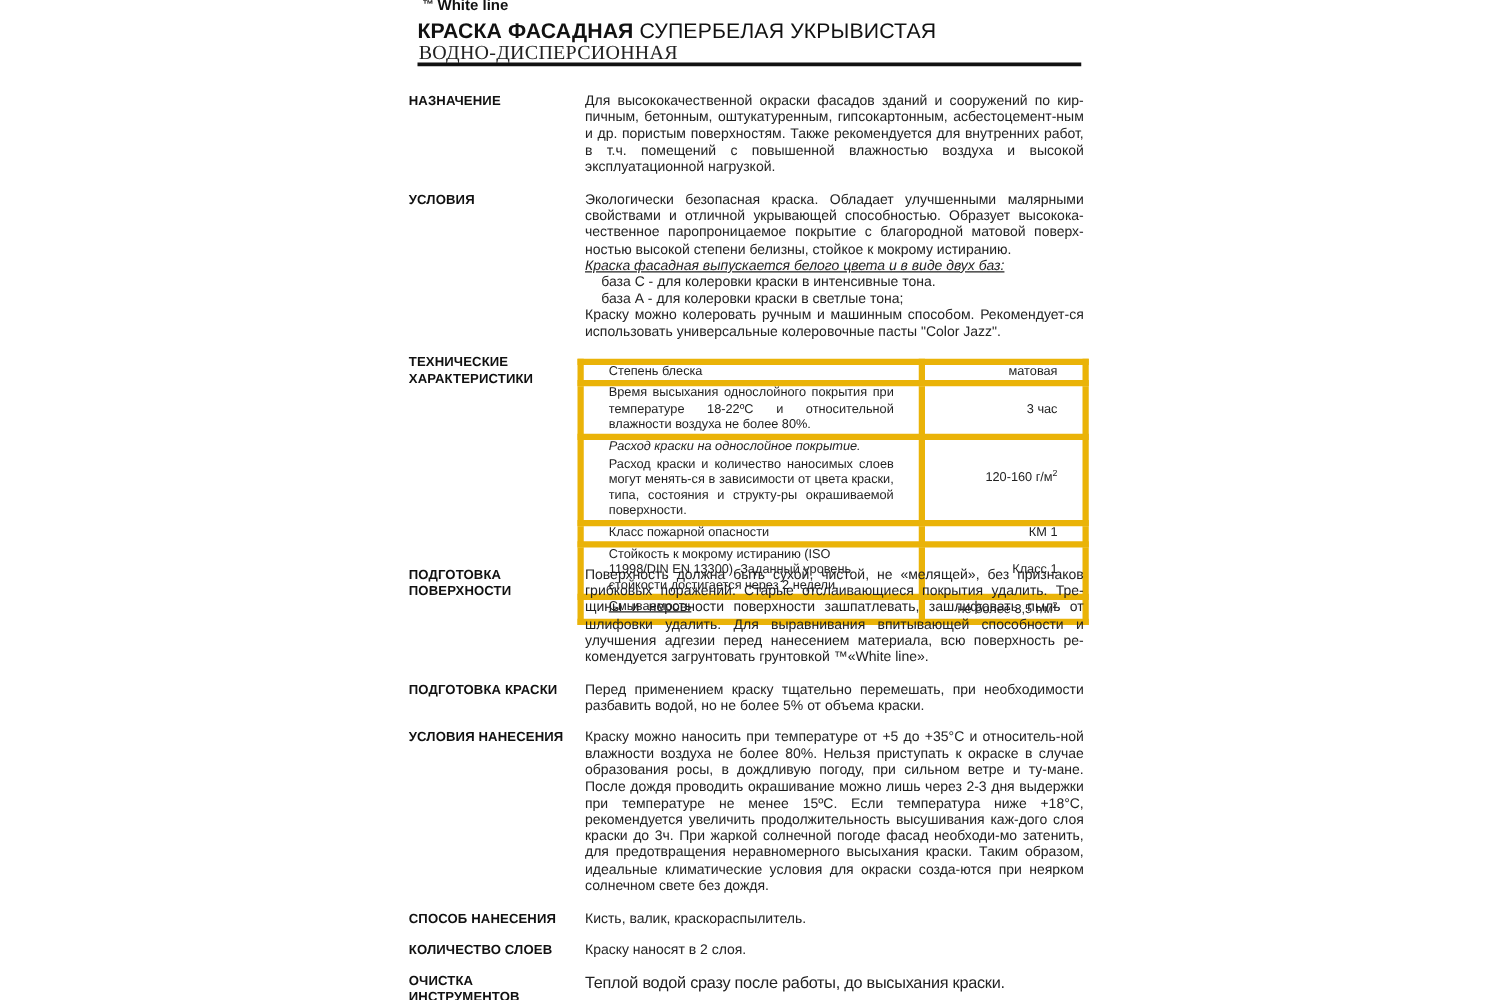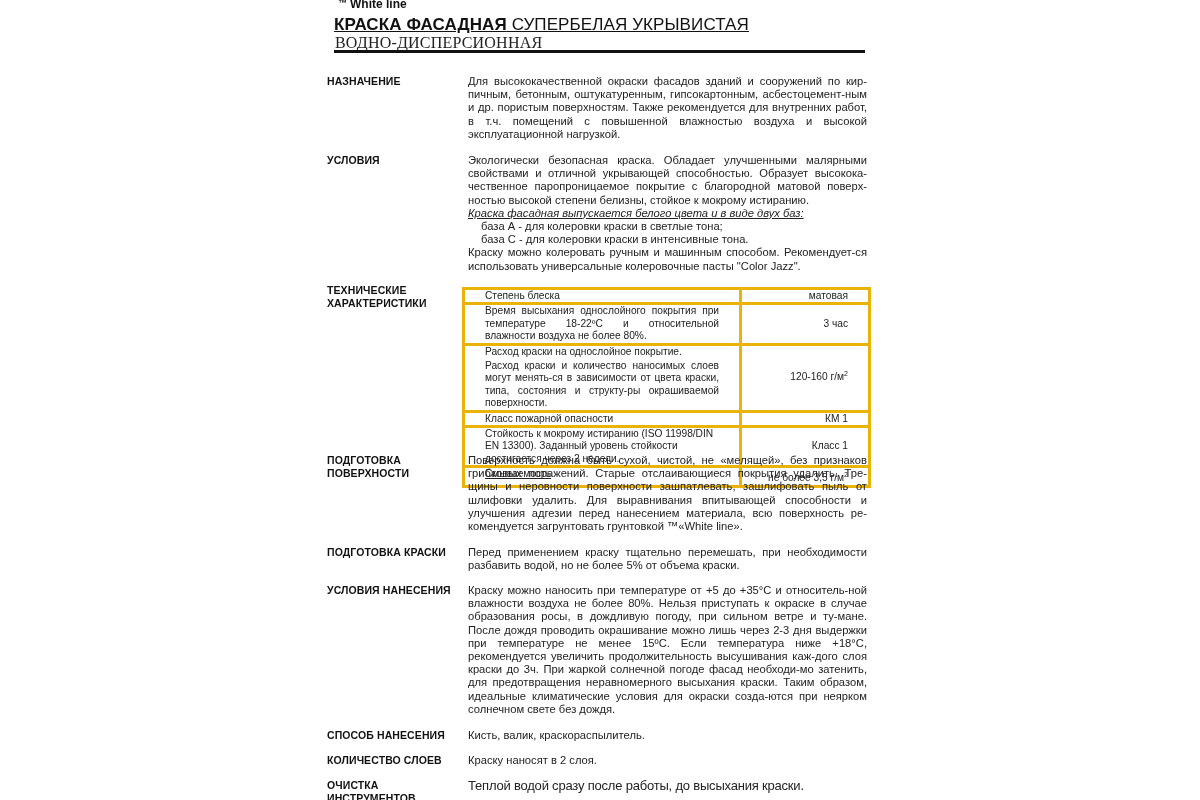--- a/index.html
+++ b/index.html
@@ -2,35 +2,35 @@
 <html><head>
   <meta charset="utf-8">
   <style>
     html, body { margin: 0; padding: 0; background: #ffffff; }
     body { width: 1200px; height: 800px; overflow: hidden; position: relative;
            font-family: "Liberation Sans", sans-serif; color: #1a1a1a; }
     .page { position: absolute; left: 0; top: 0; width: 1200px; height: 627px; }
 
     .brand { position: absolute; left: 338px; top: -3px; font-size: 12px; font-weight: bold; color: #111; }
     .brand .tm { font-size: 9px; vertical-align: 2px; margin-right: 3px; }
-    .title { position: absolute; left: 334px; top: 15px; font-size: 17px; letter-spacing: 0.1px; color: #111; white-space: nowrap; text-decoration: underline; }
+    .title { position: absolute; left: 334px; top: 15px; font-size: 17px; letter-spacing: 0.1px; color: #111; white-space: nowrap; }
     .title b { font-weight: bold; }
     .subtitle { position: absolute; left: 335px; top: 34px; font-family: "Liberation Serif", serif; font-size: 16px; color: #222; letter-spacing: 0.2px; }
     .rule { position: absolute; left: 334px; top: 50px; width: 531px; height: 3px; background: #111; }
 
     .section { position: absolute; left: 327px; width: 545px; }
     .label { position: absolute; left: 0; top: 0; width: 135px; font-size: 10.5px; font-weight: bold; line-height: 13px; color: #111; letter-spacing: 0.1px; }
     .body { position: absolute; left: 141px; top: 0; width: 399px; font-size: 11.2px; line-height: 13.2px; color: #222; text-align: justify; }
     .body p { margin: 0; }
     .body .u { text-decoration: underline; }
     .body .ind { padding-left: 13px; text-align: left; }
 
     table.spec { position: absolute; left: 135px; top: 3px; width: 409px; border-collapse: collapse;
                  font-size: 10.2px; line-height: 12.4px; color: #222; }
-    table.spec td { border: 3px solid #eab308; padding: 0 20px; vertical-align: middle; }
+    table.spec td { border: 5px solid #eab308; padding: 0 20px; vertical-align: middle; }
     table.spec td.v { width: 86px; text-align: right; white-space: nowrap; }
     table.spec td.v.bottom { vertical-align: bottom; padding-bottom: 1px; }
     table.spec tr { height: 14px; }
     sup { font-size: 7px; vertical-align: 4px; line-height: 0; }
   </style>
 </head>
 <body>
 
 <div class="page">
 
@@ -45,41 +45,41 @@
     <div class="body">
         <p>Для высококачественной окраски фасадов зданий и сооружений по кир-пичным, бетонным, оштукатуренным, гипсокартонным, асбестоцемент-ным и др. пористым поверхностям. Также рекомендуется для внутренних работ, в т.ч. помещений с повышенной влажностью воздуха и высокой эксплуатационной нагрузкой.</p>
       </div>
   </div>
 
   <div class="section" style="top:154px;">
     <div class="label">УСЛОВИЯ</div>
     <div class="body">
       <p>Экологически безопасная краска. Обладает улучшенными малярными свойствами и отличной укрывающей способностью. Образует высокока-чественное паропроницаемое покрытие с благородной матовой поверх-ностью высокой степени белизны, стойкое к мокрому истиранию.</p>
       <p class="u" style="text-align:left;font-style:italic;">Краска фасадная выпускается белого цвета и в виде двух баз:</p>
+      <p class="ind">база С - для колеровки краски в интенсивные тона.</p>
       <p class="ind">база А - для колеровки краски в светлые тона;</p>
-      <p class="ind">база С - для колеровки краски в интенсивные тона.</p>
       <p>Краску можно колеровать ручным и машинным способом. Рекомендует-ся использовать универсальные колеровочные пасты "Color Jazz".</p>
     </div>
   </div>
 
   <div class="section" style="top:284px;">
     <div class="label"><span>ТЕХНИЧЕСКИЕ</span><br><span>ХАРАКТЕРИСТИКИ</span></div>
     <table class="spec">
       <tbody>
           <tr>
         <td>Степень блеска</td>
         <td class="v"><span>матовая</span></td>
       </tr>
       <tr>
         <td style="text-align:justify;">Время высыхания однослойного покрытия при температуре 18-22ºС и относительной влажности воздуха не более 80%.</td>
         <td class="v"><span>3 час</span></td>
       </tr>
       <tr>
         <td style="text-align:justify;">
-          <div style="margin-bottom:2px;">Расход краски на однослойное покрытие.</div>
+          <div style="margin-bottom:2px;font-style:italic;">Расход краски на однослойное покрытие.</div>
           <div>Расход краски и количество наносимых слоев могут менять-ся в зависимости от цвета краски, типа, состояния и структу-ры окрашиваемой поверхности.</div>
         </td>
         <td class="v"><span>120-160 г/м</span><sup>2</sup></td>
       </tr>
       <tr>
         <td>Класс пожарной опасности</td>
         <td class="v"><span>КМ 1</span></td>
       </tr>
       <tr>
         <td>Стойкость к мокрому истиранию (ISO 11998/DIN EN 13300). Заданный уровень стойкости достигается через 2 недели.</td>

